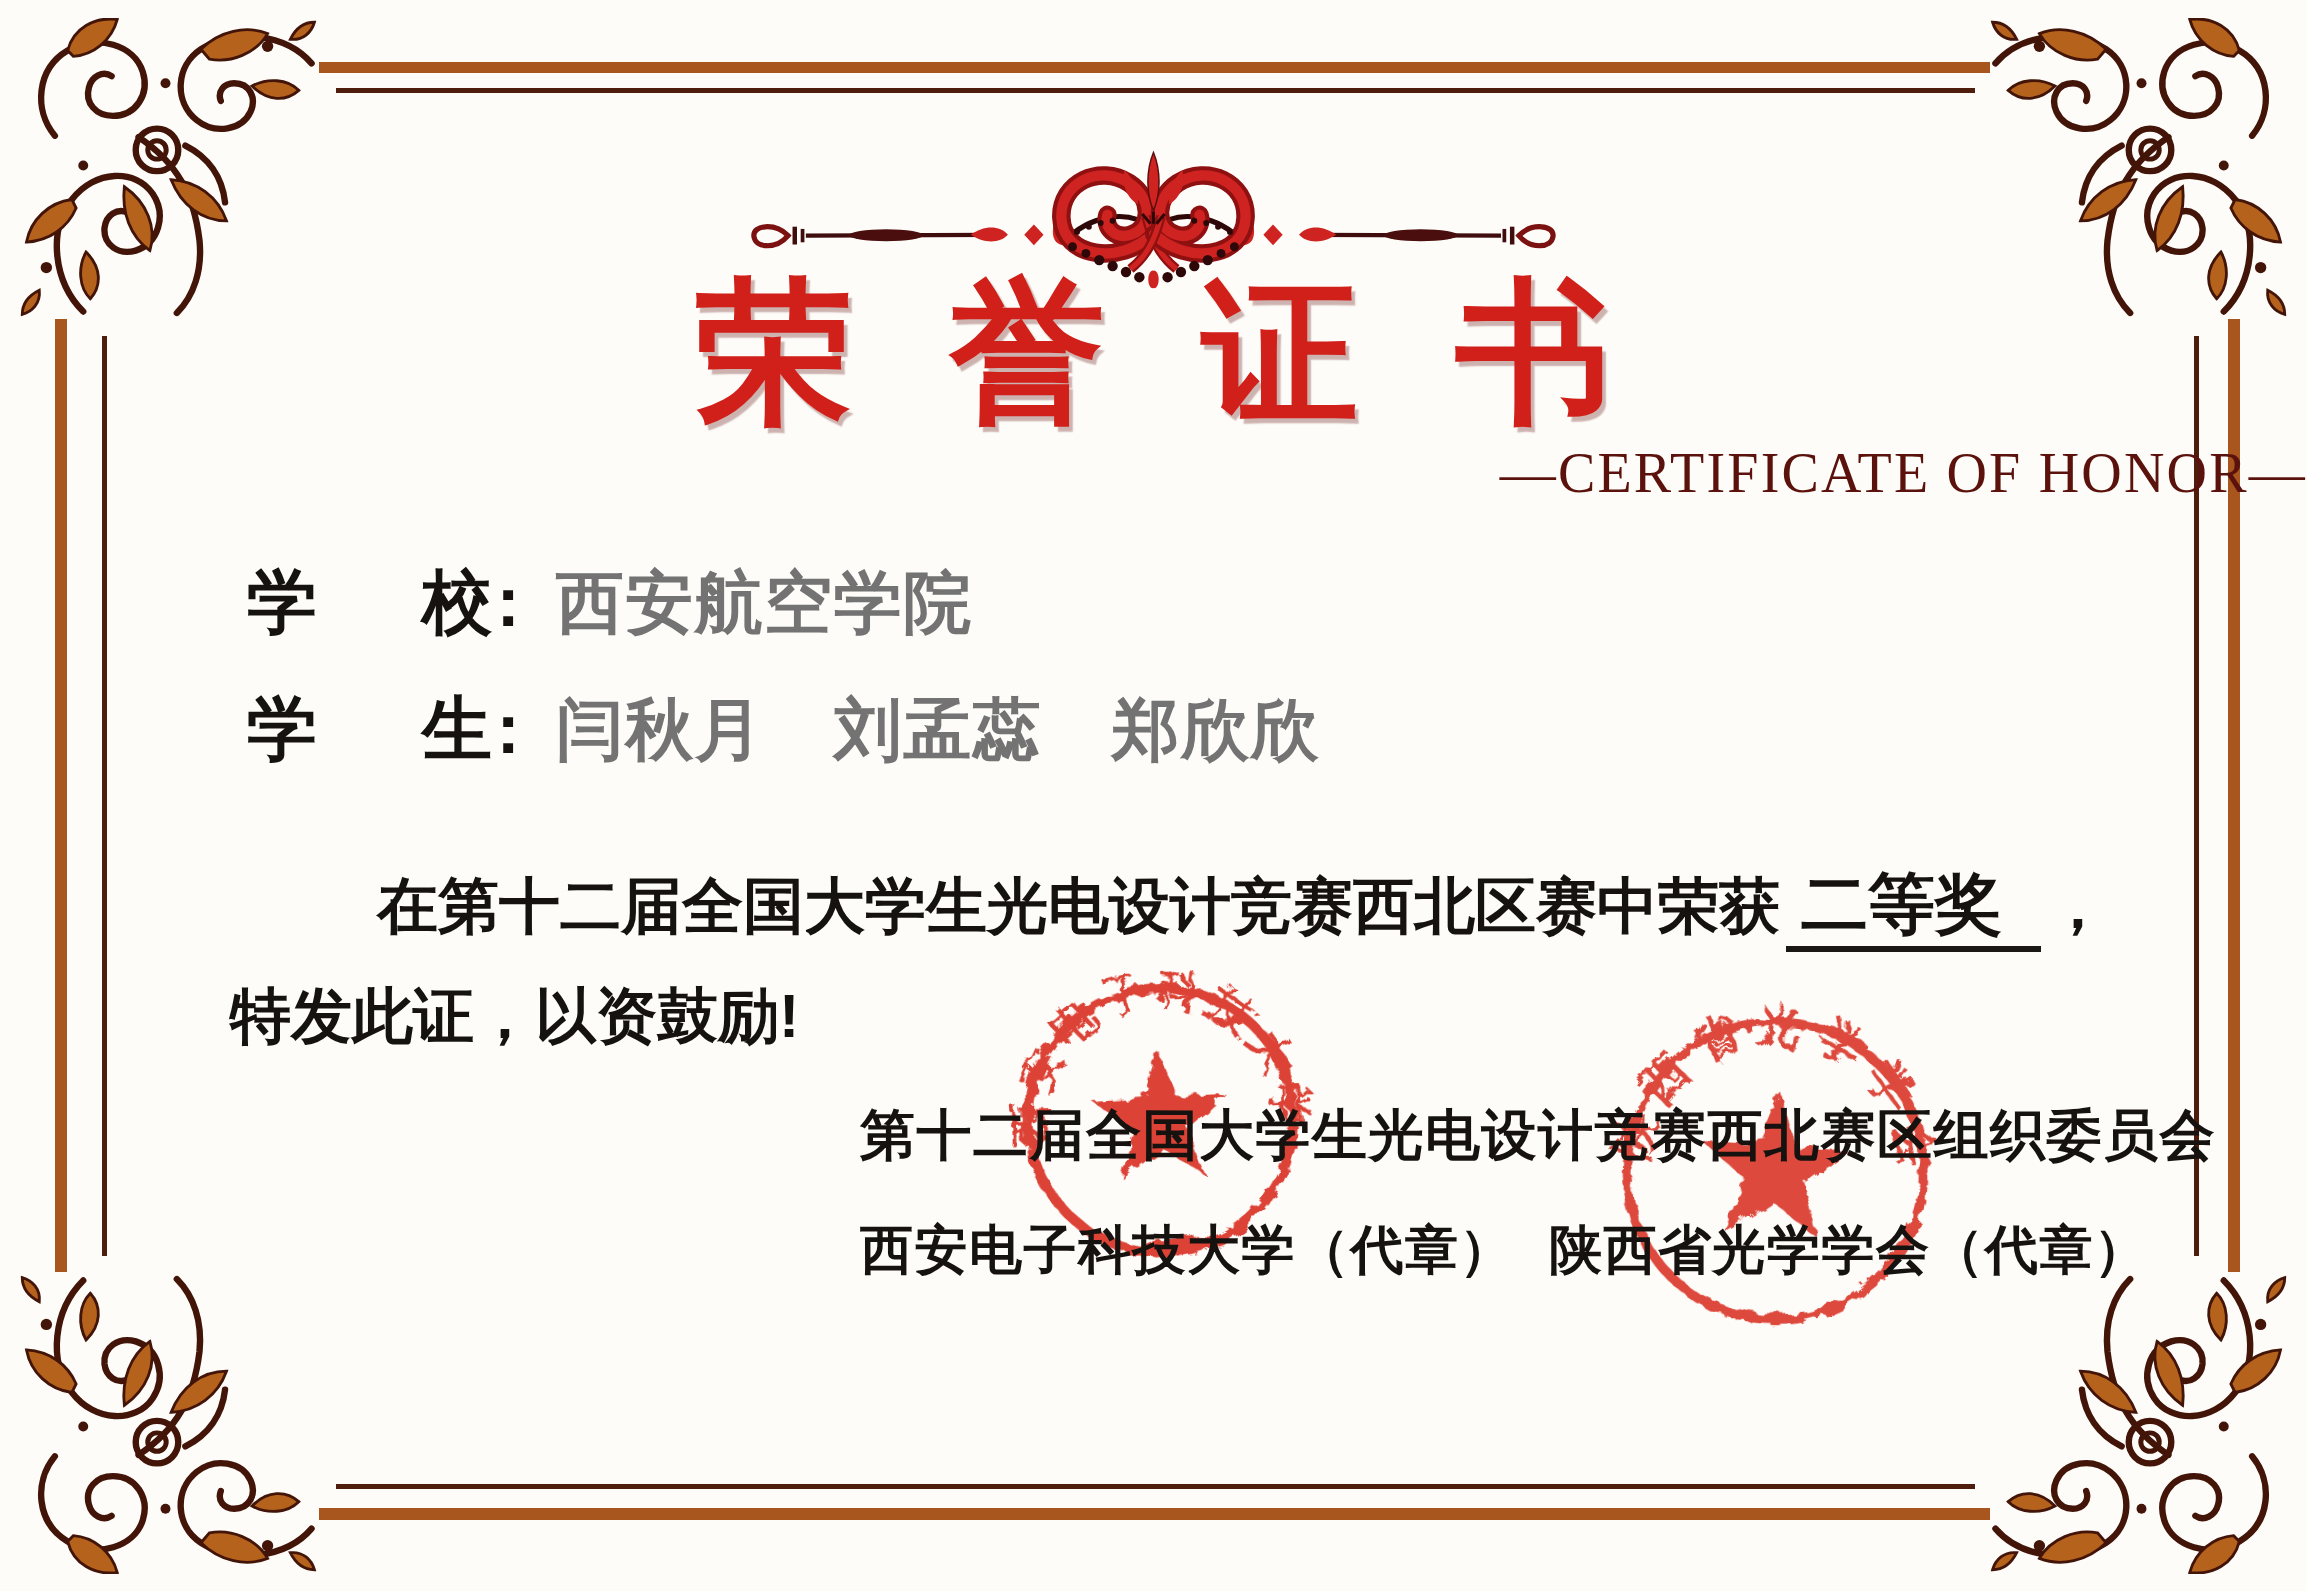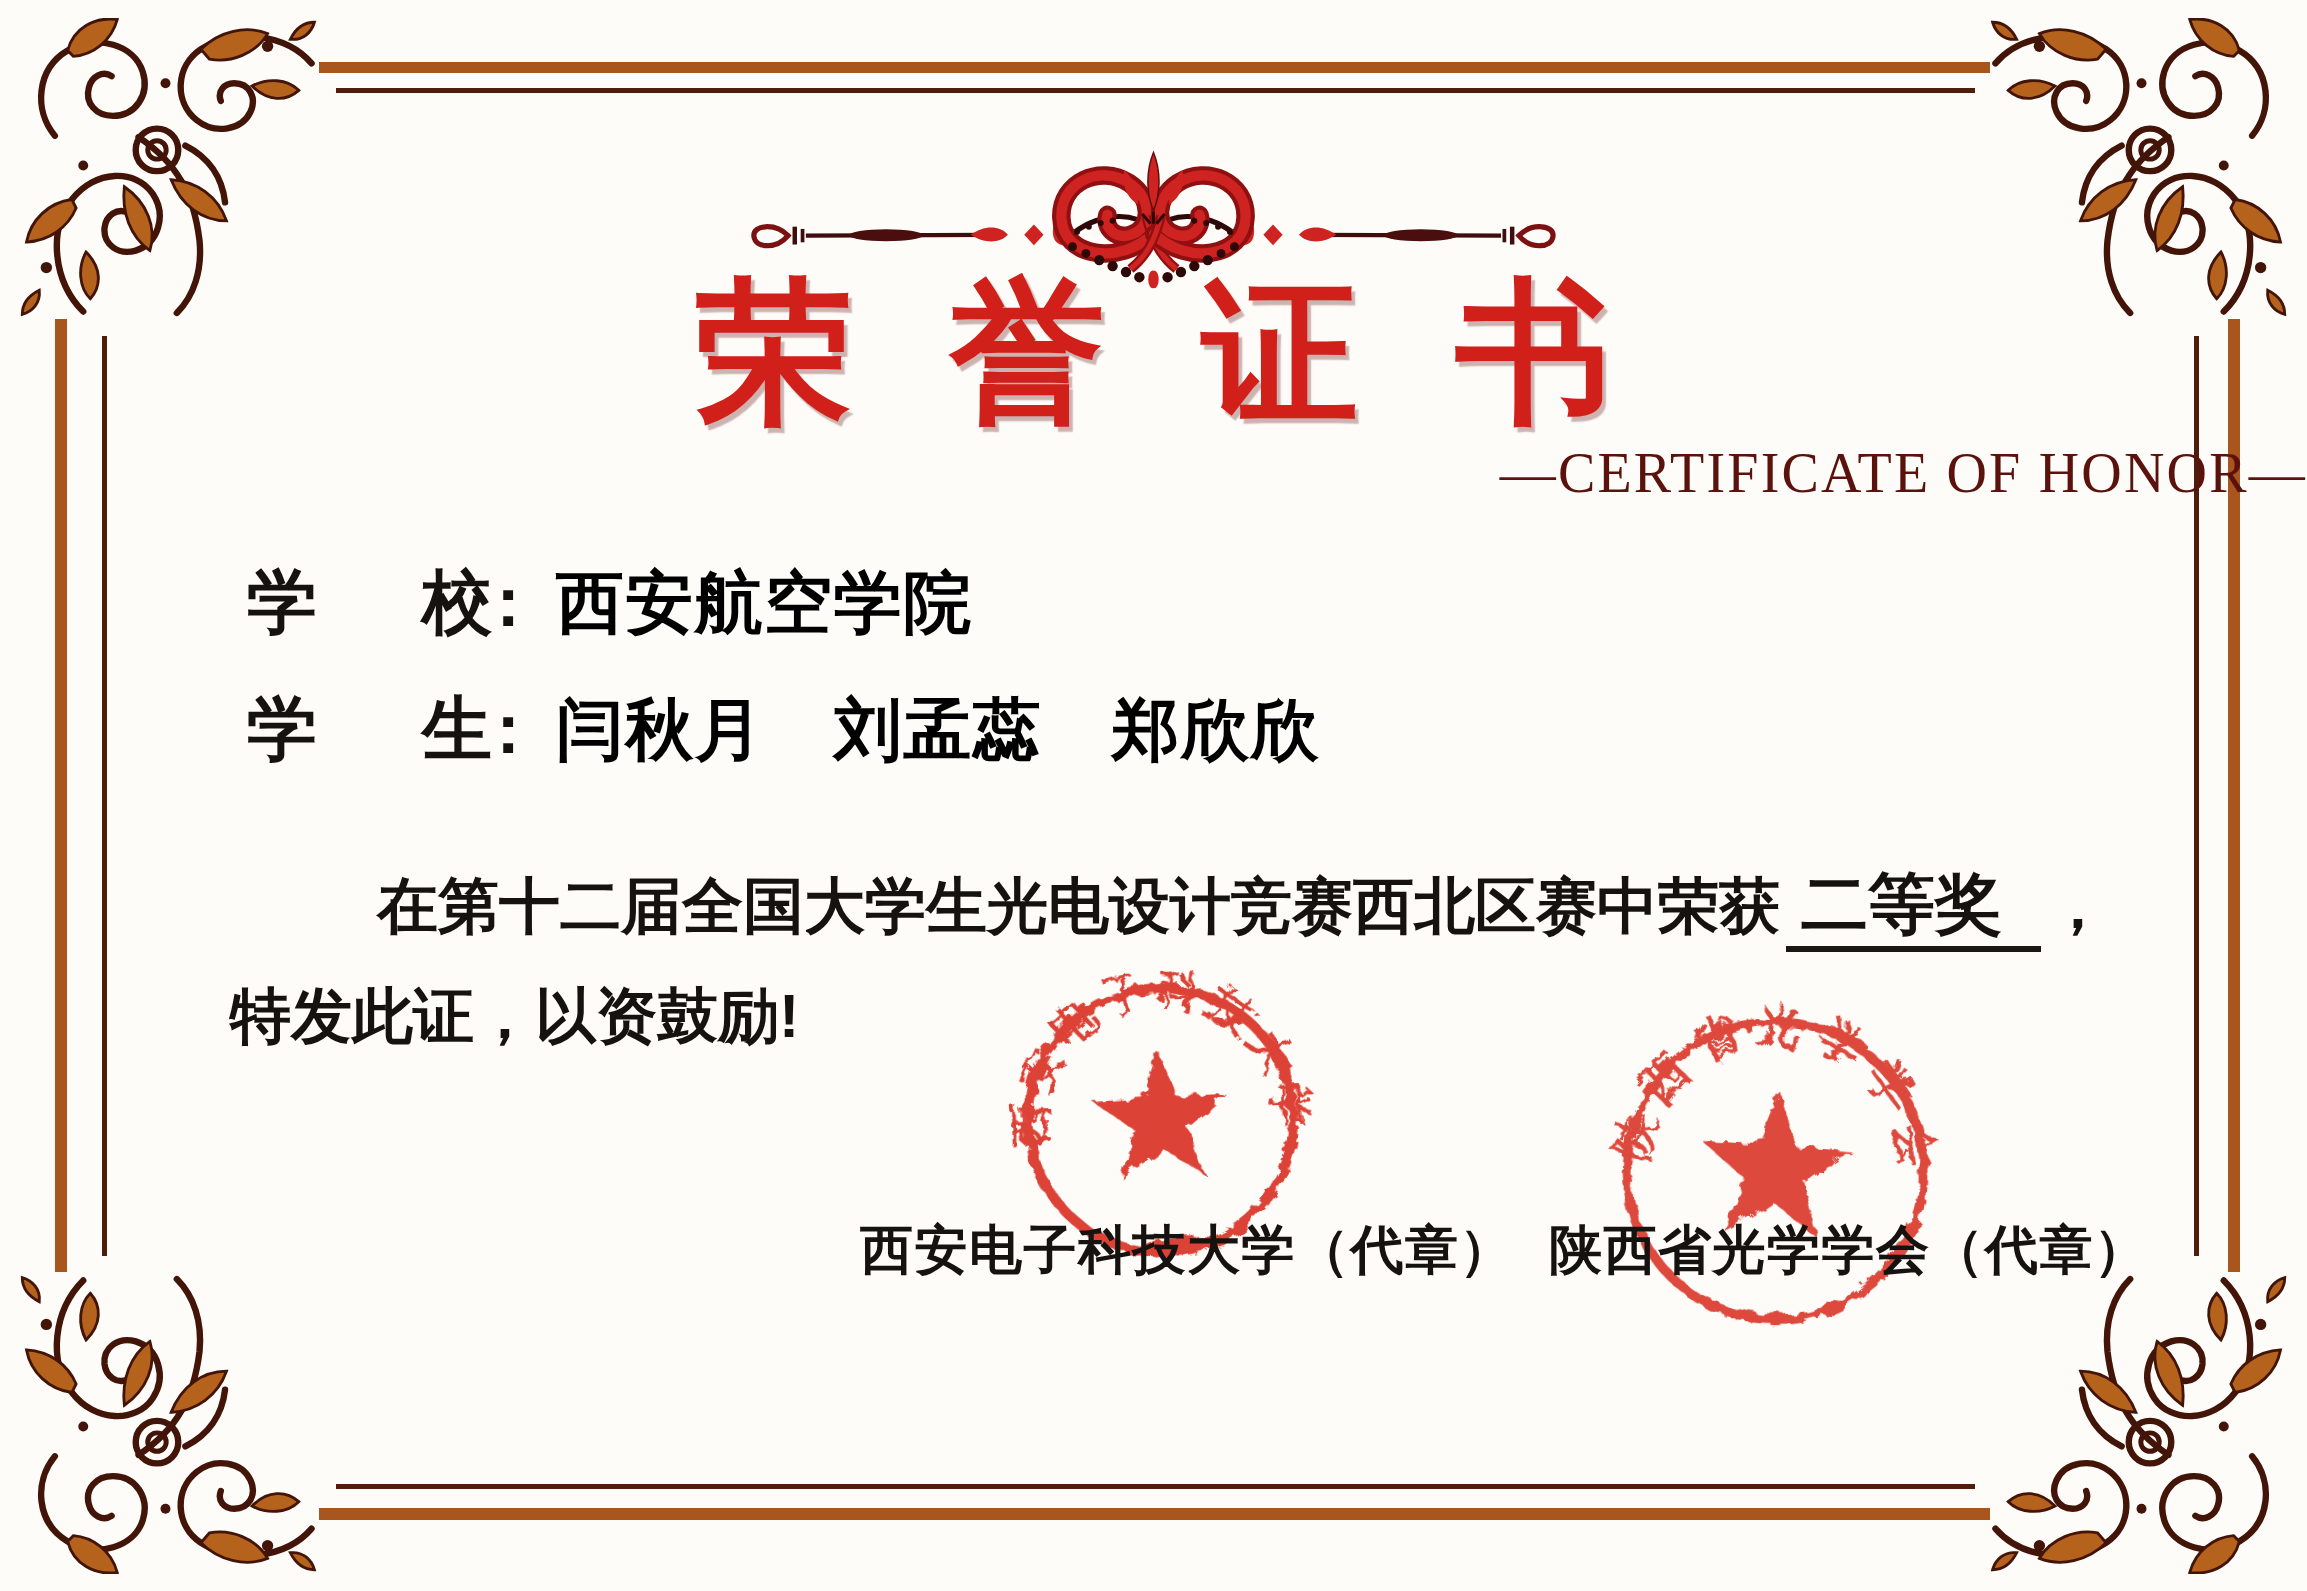--- a/index.html
+++ b/index.html
@@ -29,21 +29,21 @@
     position:absolute;left:0;top:441px;width:100%;text-align:right;
     font-family:"Liberation Serif","DejaVu Serif",serif;
     font-size:56px;font-weight:400;letter-spacing:2.2px;color:#5c120c;line-height:1.15;
   }
   .frow{position:absolute;left:247px;white-space:nowrap;}
   .flabel{display:inline-flex;justify-content:space-between;width:245px;
     font-size:70px;font-weight:700;vertical-align:baseline;}
   .flabel.wide{width:auto;letter-spacing:6px;}
   .fcolon{font-size:70px;font-weight:700;margin-left:4.5px;}
   .fvalue{font-family:"Liberation Serif","DejaVu Serif",serif;
-    font-size:68px;font-weight:700;margin-left:36px;letter-spacing:1.5px;color:#000000;}
+    font-size:68px;font-weight:700;margin-left:36px;letter-spacing:1.5px;color:#737373;}
   .bodyline{position:absolute;white-space:nowrap;font-size:61px;font-weight:700;line-height:1;}
   .award{
     font-family:"Liberation Serif","DejaVu Serif",serif;
     font-size:67px;font-weight:700;
     padding:0 39px 4.5px 15px;margin:0 6px;
     border-bottom:6.7px solid #1b1713;
   }
   .sig{position:absolute;white-space:nowrap;font-weight:700;line-height:1;}
   .sig1{font-size:55px;letter-spacing:1.5px;}
   .sig2{font-size:53px;letter-spacing:1.5px;}
@@ -207,17 +207,18 @@
     </g>
     <g transform="translate(2390,1576) rotate(4)" filter="url(#inkrough)" opacity="0.85">
       <circle r="200" fill="none" stroke="#d8291b" stroke-width="13"></circle>
       <polygon transform="scale(1.12)" points="0,-95 22.3,-30.7 90.4,-29.4 36.1,11.7 55.9,76.9 0,38 -55.9,76.9 -36.1,11.7 -90.4,-29.4 -22.3,-30.7" fill="#d8291b"></polygon>
       <text font-size="62" letter-spacing="16" fill="#d8291b">
         <textPath href="#arcR" startOffset="50%" text-anchor="middle">陕西省光学学会</textPath>
       </text>
     </g>
   </svg>
 
+  <div class="sig sig1" style="left:860px;top:1108px;">第十二届全国大学生光电设计竞赛西北赛区组织委员会</div>
   <div class="sig sig2" style="left:860px;top:1223px;">西安电子科技大学（代章）</div>
   <div class="sig sig2" style="left:1549px;top:1223px;">陕西省光学学会（代章）</div>
 
 </div>
 
 
 </body></html>

